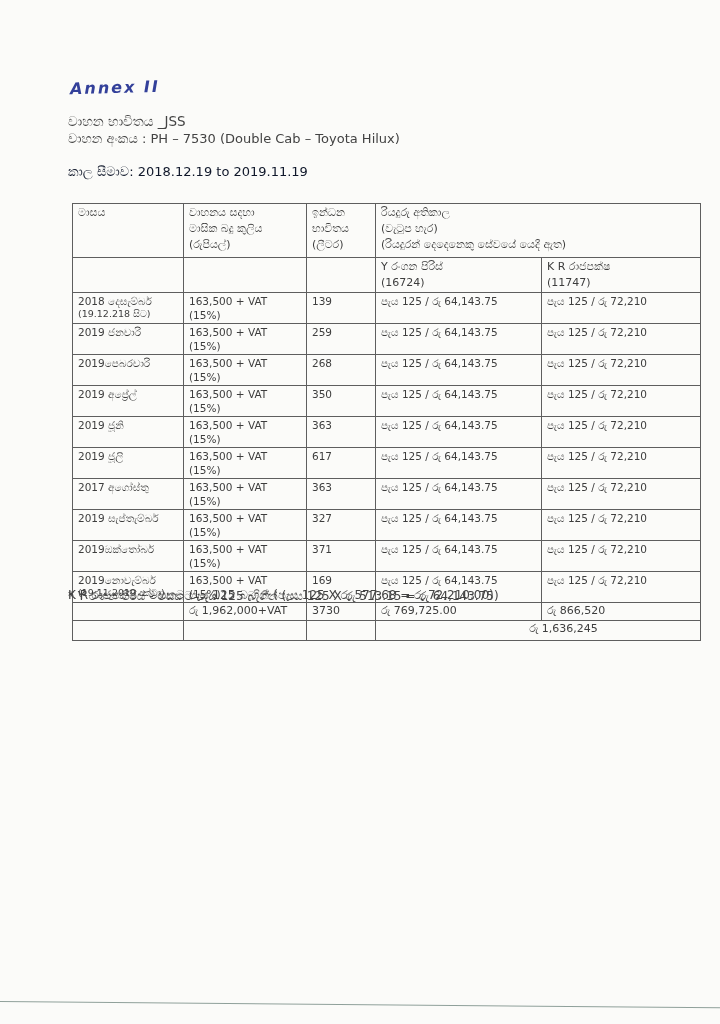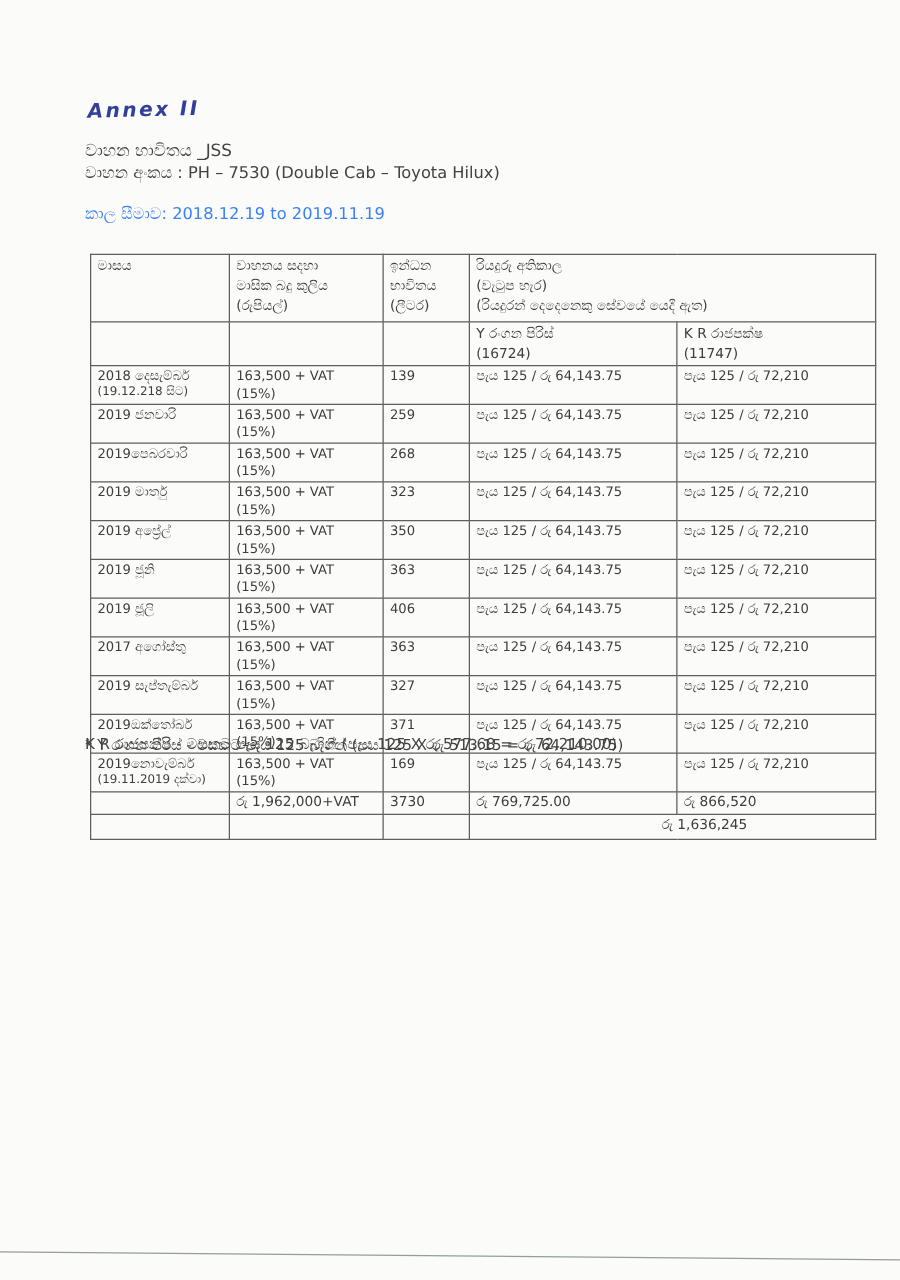--- a/index.html
+++ b/index.html
@@ -20,21 +20,21 @@
     position: absolute; left: 70px; top: 78px;
     font-size: 16px; font-style: italic; font-weight: bold;
     letter-spacing: 2px; color: #33409a;
     transform: rotate(-1.5deg);
   }
   .doc-title {
     position: absolute; left: 68px; top: 113px;
     font-size: 13.5px; color: #434343;
   }
   .doc-line1 { position: absolute; left: 68px; top: 131px; font-size: 13px; color: #434343; }
-  .doc-line2 { position: absolute; left: 68px; top: 164px; font-size: 13px; color: #3b82f6; }
+  .doc-line2 { position: absolute; left: 68px; top: 164px; font-size: 13px; color: #0f172a; }
 
   .tbl-wrap { position: absolute; left: 72px; top: 203px; }
   table {
     border-collapse: collapse;
     table-layout: fixed;
     width: 628px;
   }
   th, td {
     border: 1px solid #5e5e5e;
     font-weight: normal;
@@ -145,30 +145,20 @@
       <span>2019පෙබරවාරි</span>
       <span class="l2"></span>
     </td>
     <td>163,500 + VAT (15%)</td>
     <td>268</td>
     <td>පැය 125 / රු 64,143.75</td>
     <td>පැය 125 / රු 72,210</td>
   </tr>
           <tr>
     <td>
-      <span>2019 මාර්තු</span>
-      <span class="l2"></span>
-    </td>
-    <td>163,500 + VAT (15%)</td>
-    <td>323</td>
-    <td>පැය 125 / රු 64,143.75</td>
-    <td>පැය 125 / රු 72,210</td>
-  </tr>
-          <tr>
-    <td>
       <span>2019 අප්‍රේල්</span>
       <span class="l2"></span>
     </td>
     <td>163,500 + VAT (15%)</td>
     <td>350</td>
     <td>පැය 125 / රු 64,143.75</td>
     <td>පැය 125 / රු 72,210</td>
   </tr>
           <tr>
     <td>
@@ -179,21 +169,21 @@
     <td>363</td>
     <td>පැය 125 / රු 64,143.75</td>
     <td>පැය 125 / රු 72,210</td>
   </tr>
           <tr>
     <td>
       <span>2019 ජූලි</span>
       <span class="l2"></span>
     </td>
     <td>163,500 + VAT (15%)</td>
-    <td>406</td>
+    <td>617</td>
     <td>පැය 125 / රු 64,143.75</td>
     <td>පැය 125 / රු 72,210</td>
   </tr>
           <tr>
     <td>
       <span>2017 අගෝස්තු</span>
       <span class="l2"></span>
     </td>
     <td>163,500 + VAT (15%)</td>
     <td>363</td>

